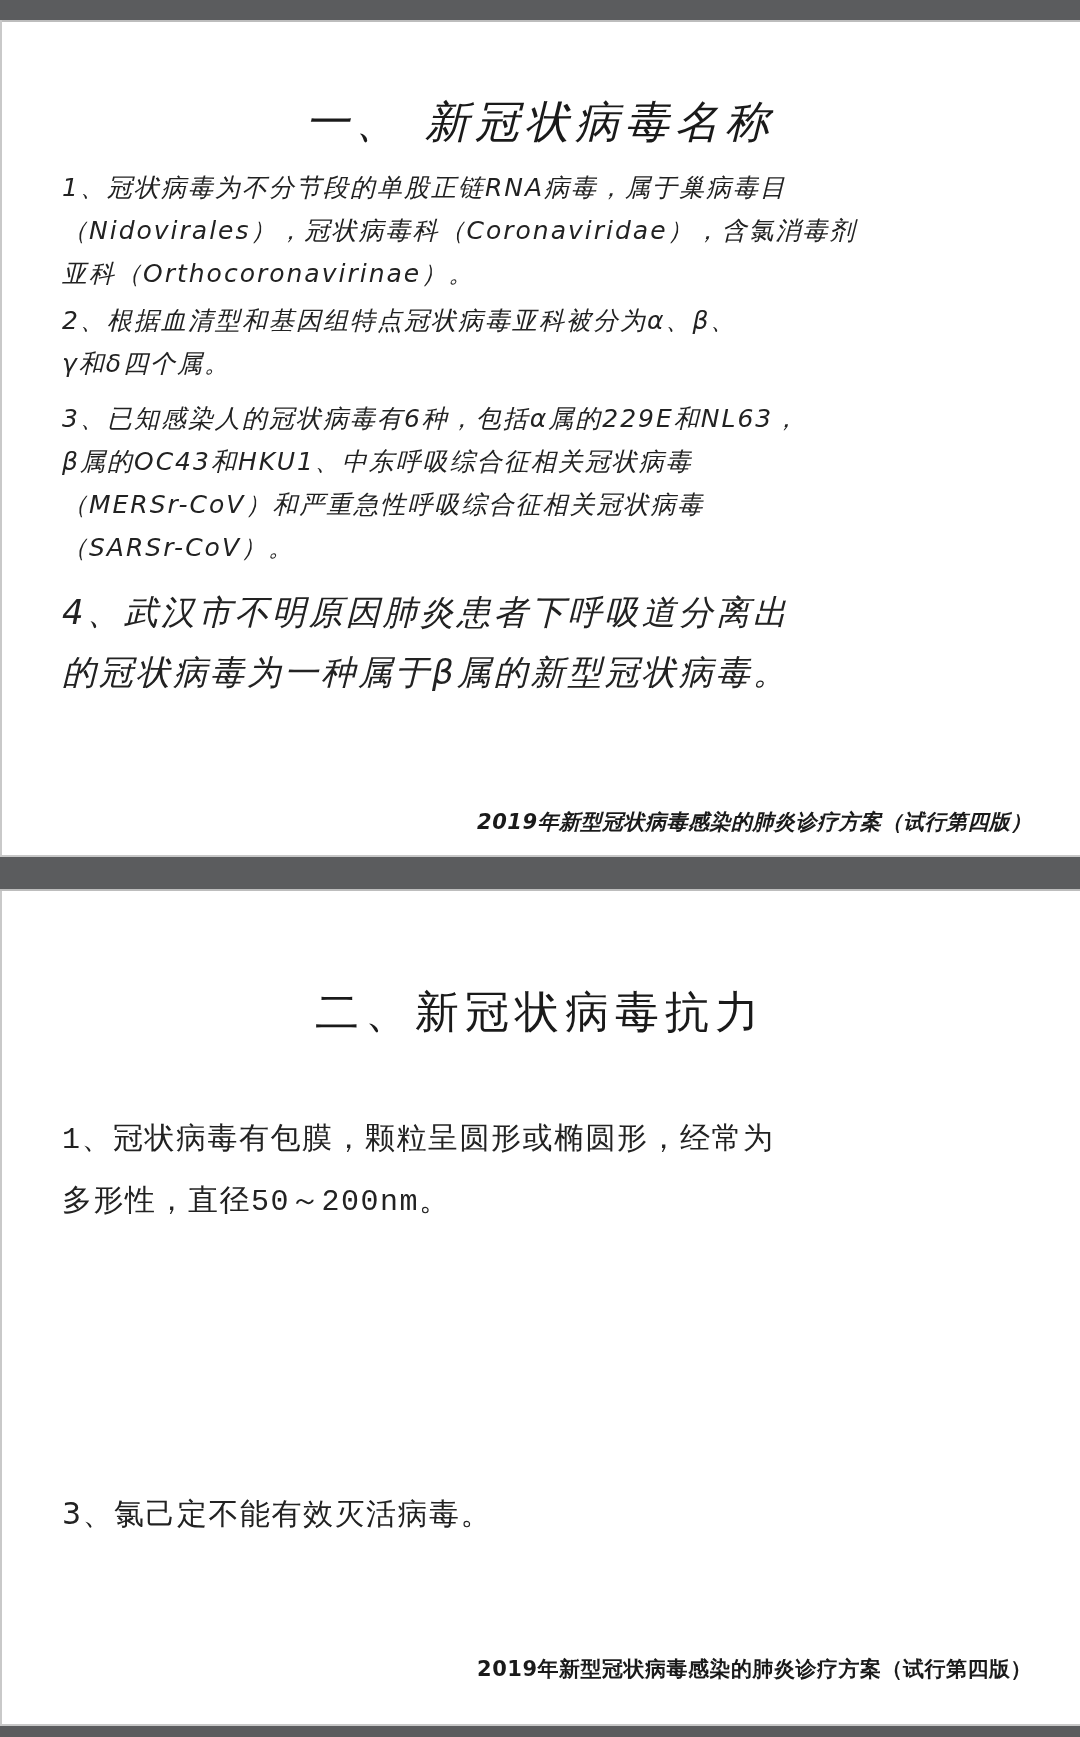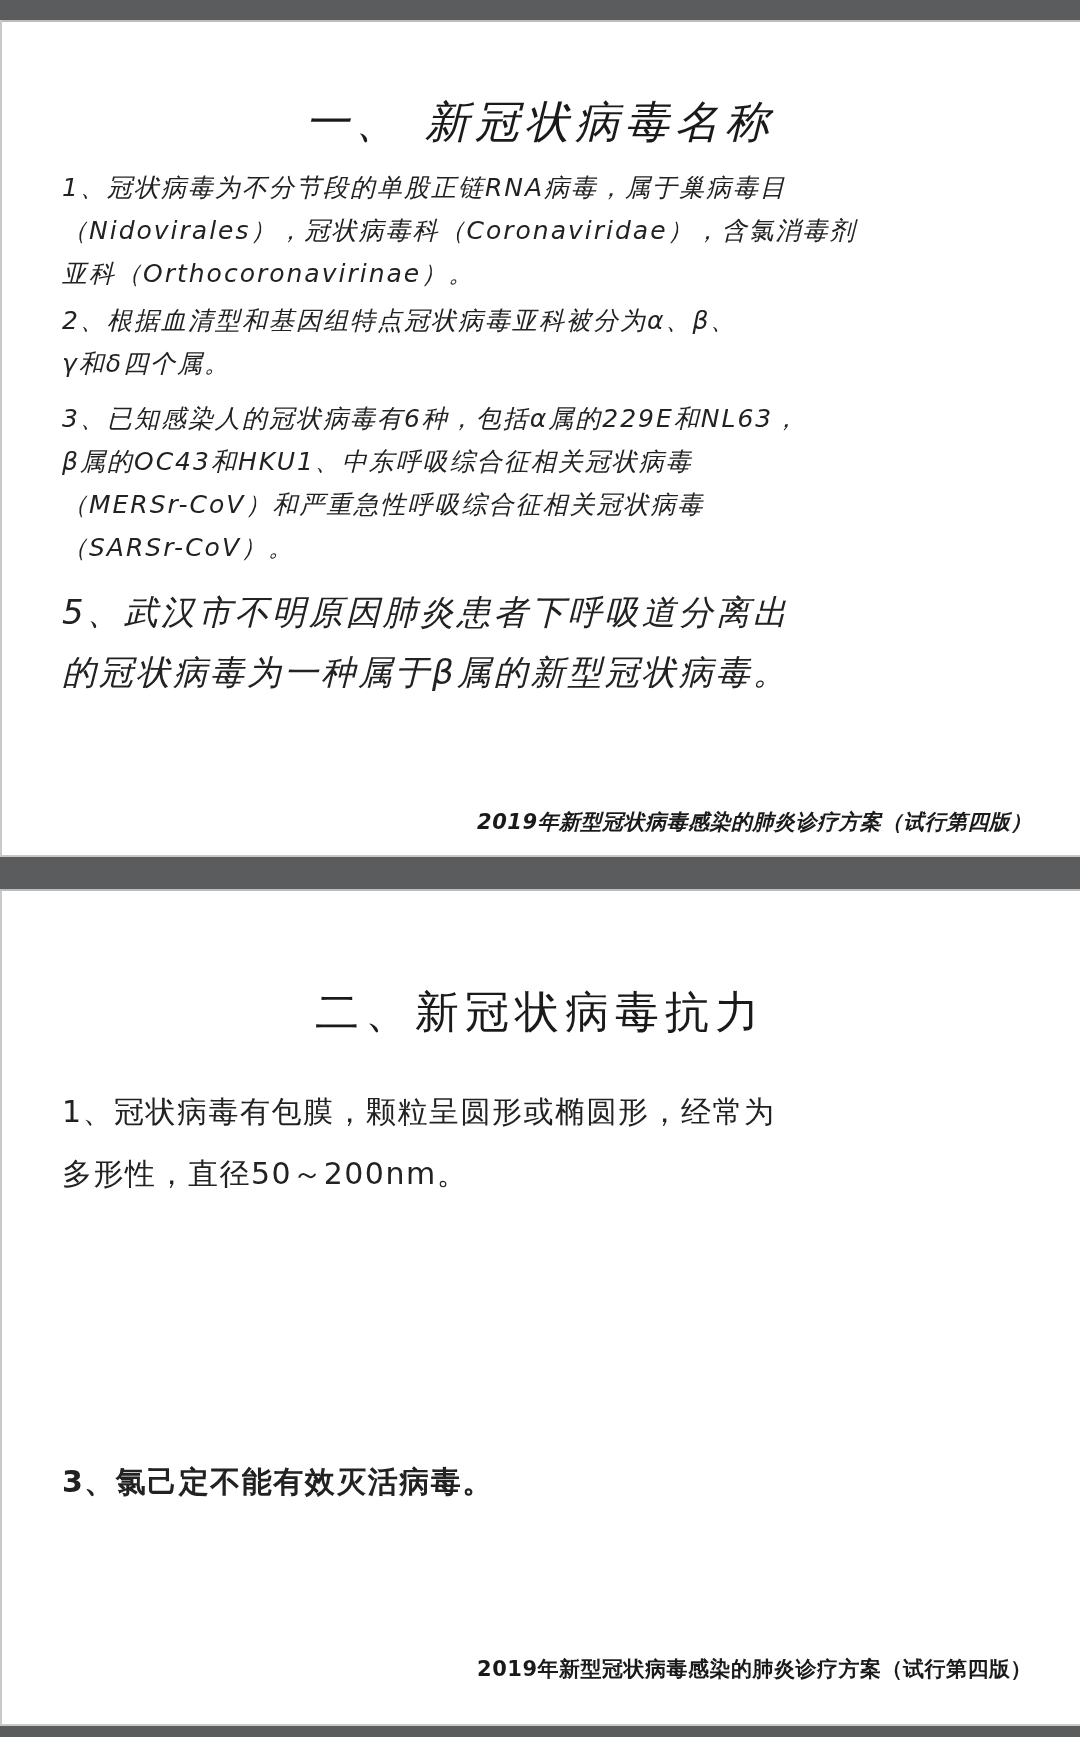--- a/index.html
+++ b/index.html
@@ -56,38 +56,38 @@
   </div>
 
   <div class="para" style="top:375px;">
     <span class="line">3、已知感染人的冠状病毒有6种，包括α属的229E和NL63，</span>
     <span class="line">β属的OC43和HKU1、中东呼吸综合征相关冠状病毒</span>
     <span class="line">（MERSr-CoV）和严重急性呼吸综合征相关冠状病毒</span>
     <span class="line">（SARSr-CoV）。</span>
   </div>
 
   <div class="para big" style="top:560px;">
-    <span class="line">5、武汉市不明原因肺炎患者下呼吸道分离出</span>
+    <span class="line">4、武汉市不明原因肺炎患者下呼吸道分离出</span>
     <span class="line">的冠状病毒为一种属于β属的新型冠状病毒。</span>
   </div>
 
   <div class="footer" style="top:786px;">2019年新型冠状病毒感染的肺炎诊疗方案（试行第四版）</div>
 </section>
 
 <div class="band mid"></div>
 
 <section class="slide slide2 s2">
   <h1 class="title" style="top:84px;margin-top:8px;">二、新冠状病毒抗力</h1>
 
-  <div class="para" style="top:190px;">
+  <div class="para" style="top:218px;font-family:Liberation Mono, monospace;">
     <span class="line">1、冠状病毒有包膜，颗粒呈圆形或椭圆形，经常为</span>
     <span class="line">多形性，直径50～200nm。</span>
   </div>
 
 
-  <div class="para" style="top:560px;font-weight:bold;">
+  <div class="para" style="top:592px;">
     <span class="line">3、氯己定不能有效灭活病毒。</span>
   </div>
 
   <div class="footer" style="top:764px;">2019年新型冠状病毒感染的肺炎诊疗方案（试行第四版）</div>
 </section>
 
 <div class="band bottom"></div>
 
 </body></html>

